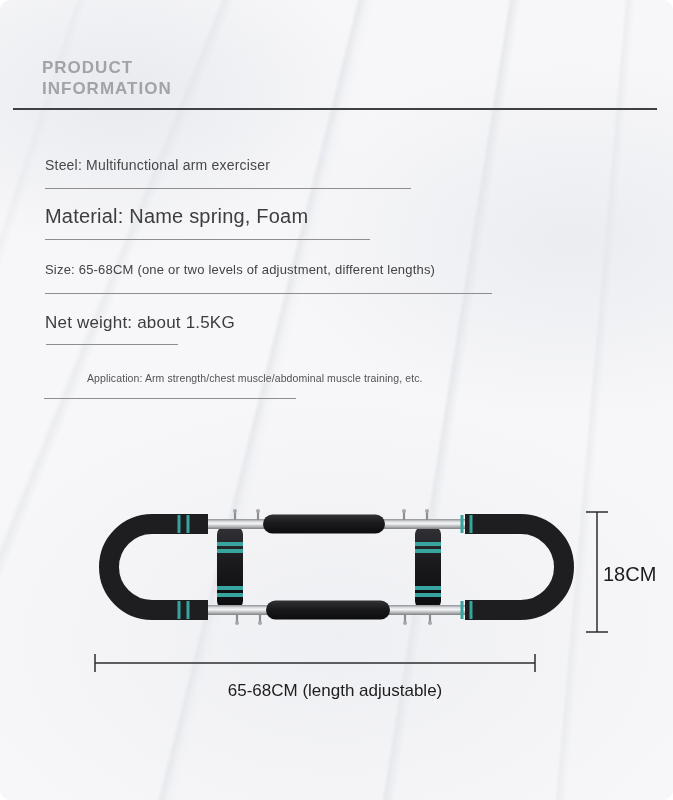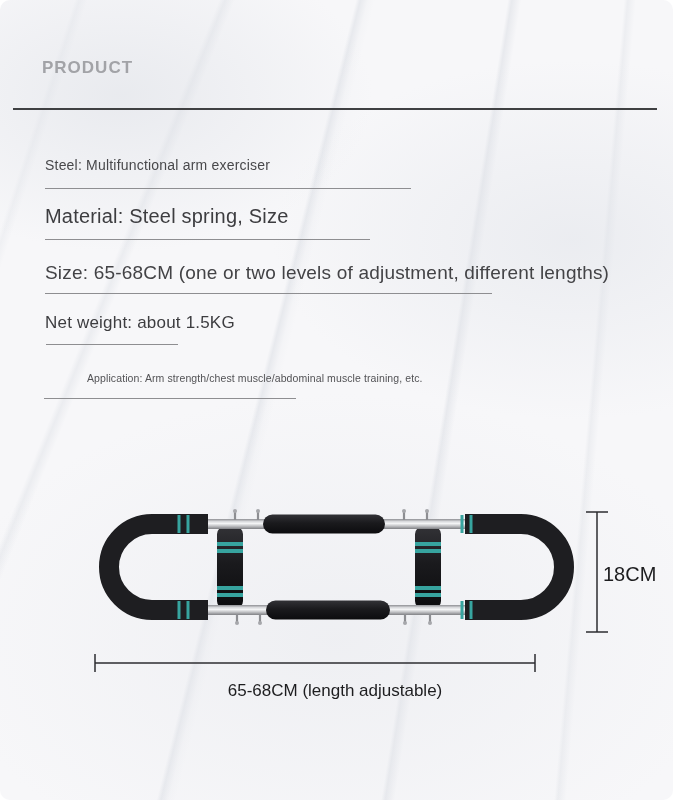--- a/index.html
+++ b/index.html
@@ -32,48 +32,49 @@
     position:absolute;right:28px;top:72px;
     font-size:15px;color:#17181a;letter-spacing:0.2px;
   }
   .divider{
     position:absolute;left:13px;top:108px;
     width:644px;height:2px;background:#3f4042;
   }
   .spec{position:absolute;left:45px;color:#424245;white-space:nowrap;}
   .spec-1{top:157px;font-size:14px;color:#48484b;letter-spacing:0.2px;}
   .spec-2{top:205px;font-size:20px;color:#3d3d40;letter-spacing:0.2px;}
-  .spec-3{top:262px;font-size:19px;color:#434346;letter-spacing:0.2px;}
+  .spec-3{top:262px;font-size:13px;color:#434346;letter-spacing:0.2px;}
   .spec-4{top:313px;font-size:17px;color:#3d3d40;letter-spacing:0.2px;}
   .spec-5{top:372px;font-size:10.5px;color:#525255;letter-spacing:0.1px;margin-left:42px;}
   .underline{position:absolute;height:1px;background:#8e8e91;}
   .u-1{left:45px;top:188px;width:366px;}
   .u-2{left:45px;top:239px;width:325px;}
   .u-3{left:45px;top:293px;width:447px;}
   .u-4{left:46px;top:344px;width:132px;}
   .u-5{left:44px;top:398px;width:252px;}
   .figure{position:absolute;left:0;top:480px;width:673px;height:250px;}
   .dim-text{font-family:"Liberation Sans", sans-serif;fill:#1d1d1f;}
 </style>
 </head>
 <body>
 
 <div class="page">
 
   <div class="hdr-left">
     <span>PRODUCT</span>
+    <span>INFORMATION</span>
   </div>
 
 
   <div class="divider"></div>
 
   <div class="spec spec-1">Steel: Multifunctional arm exerciser</div>
   <div class="underline u-1"></div>
 
-  <div class="spec spec-2">Material: Steel spring, Size</div>
+  <div class="spec spec-2">Material: Name spring, Foam</div>
   <div class="underline u-2"></div>
 
   <div class="spec spec-3">Size: 65-68CM (one or two levels of adjustment, different lengths)</div>
   <div class="underline u-3"></div>
 
   <div class="spec spec-4">Net weight: about 1.5KG</div>
   <div class="underline u-4"></div>
 
   <div class="spec spec-5">Application: Arm strength/chest muscle/abdominal muscle training, etc.</div>
   <div class="underline u-5"></div>

